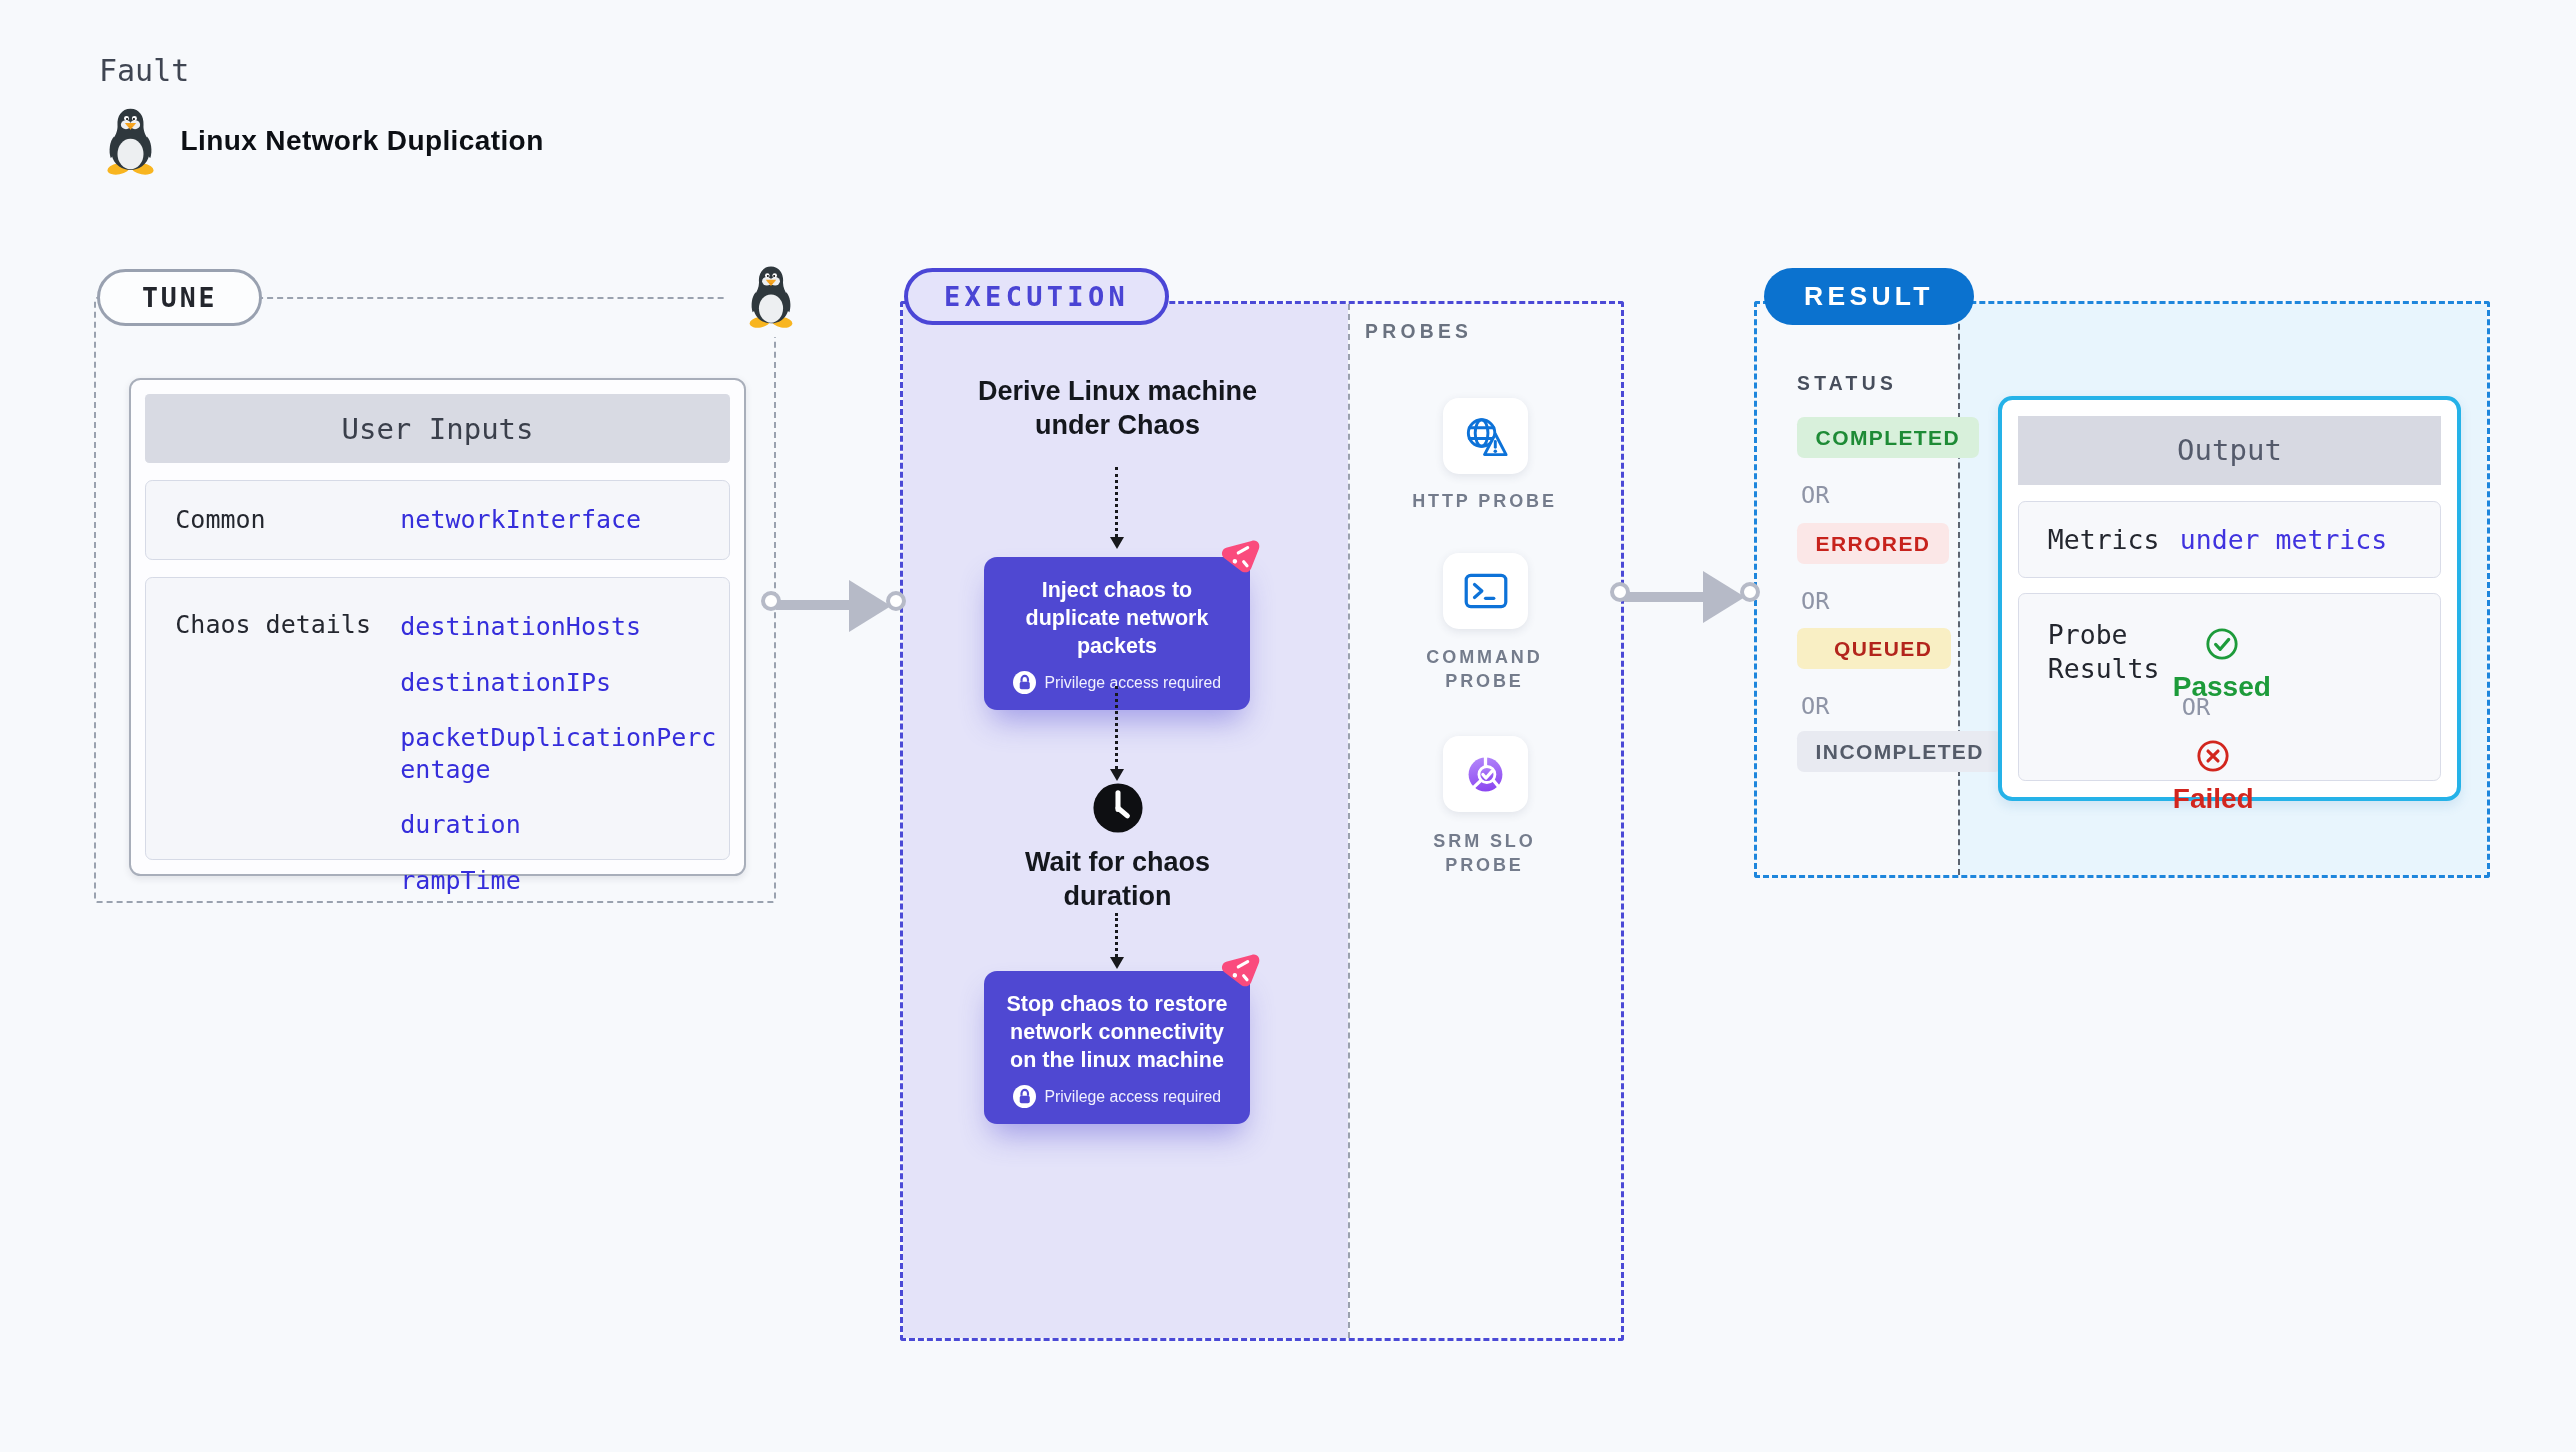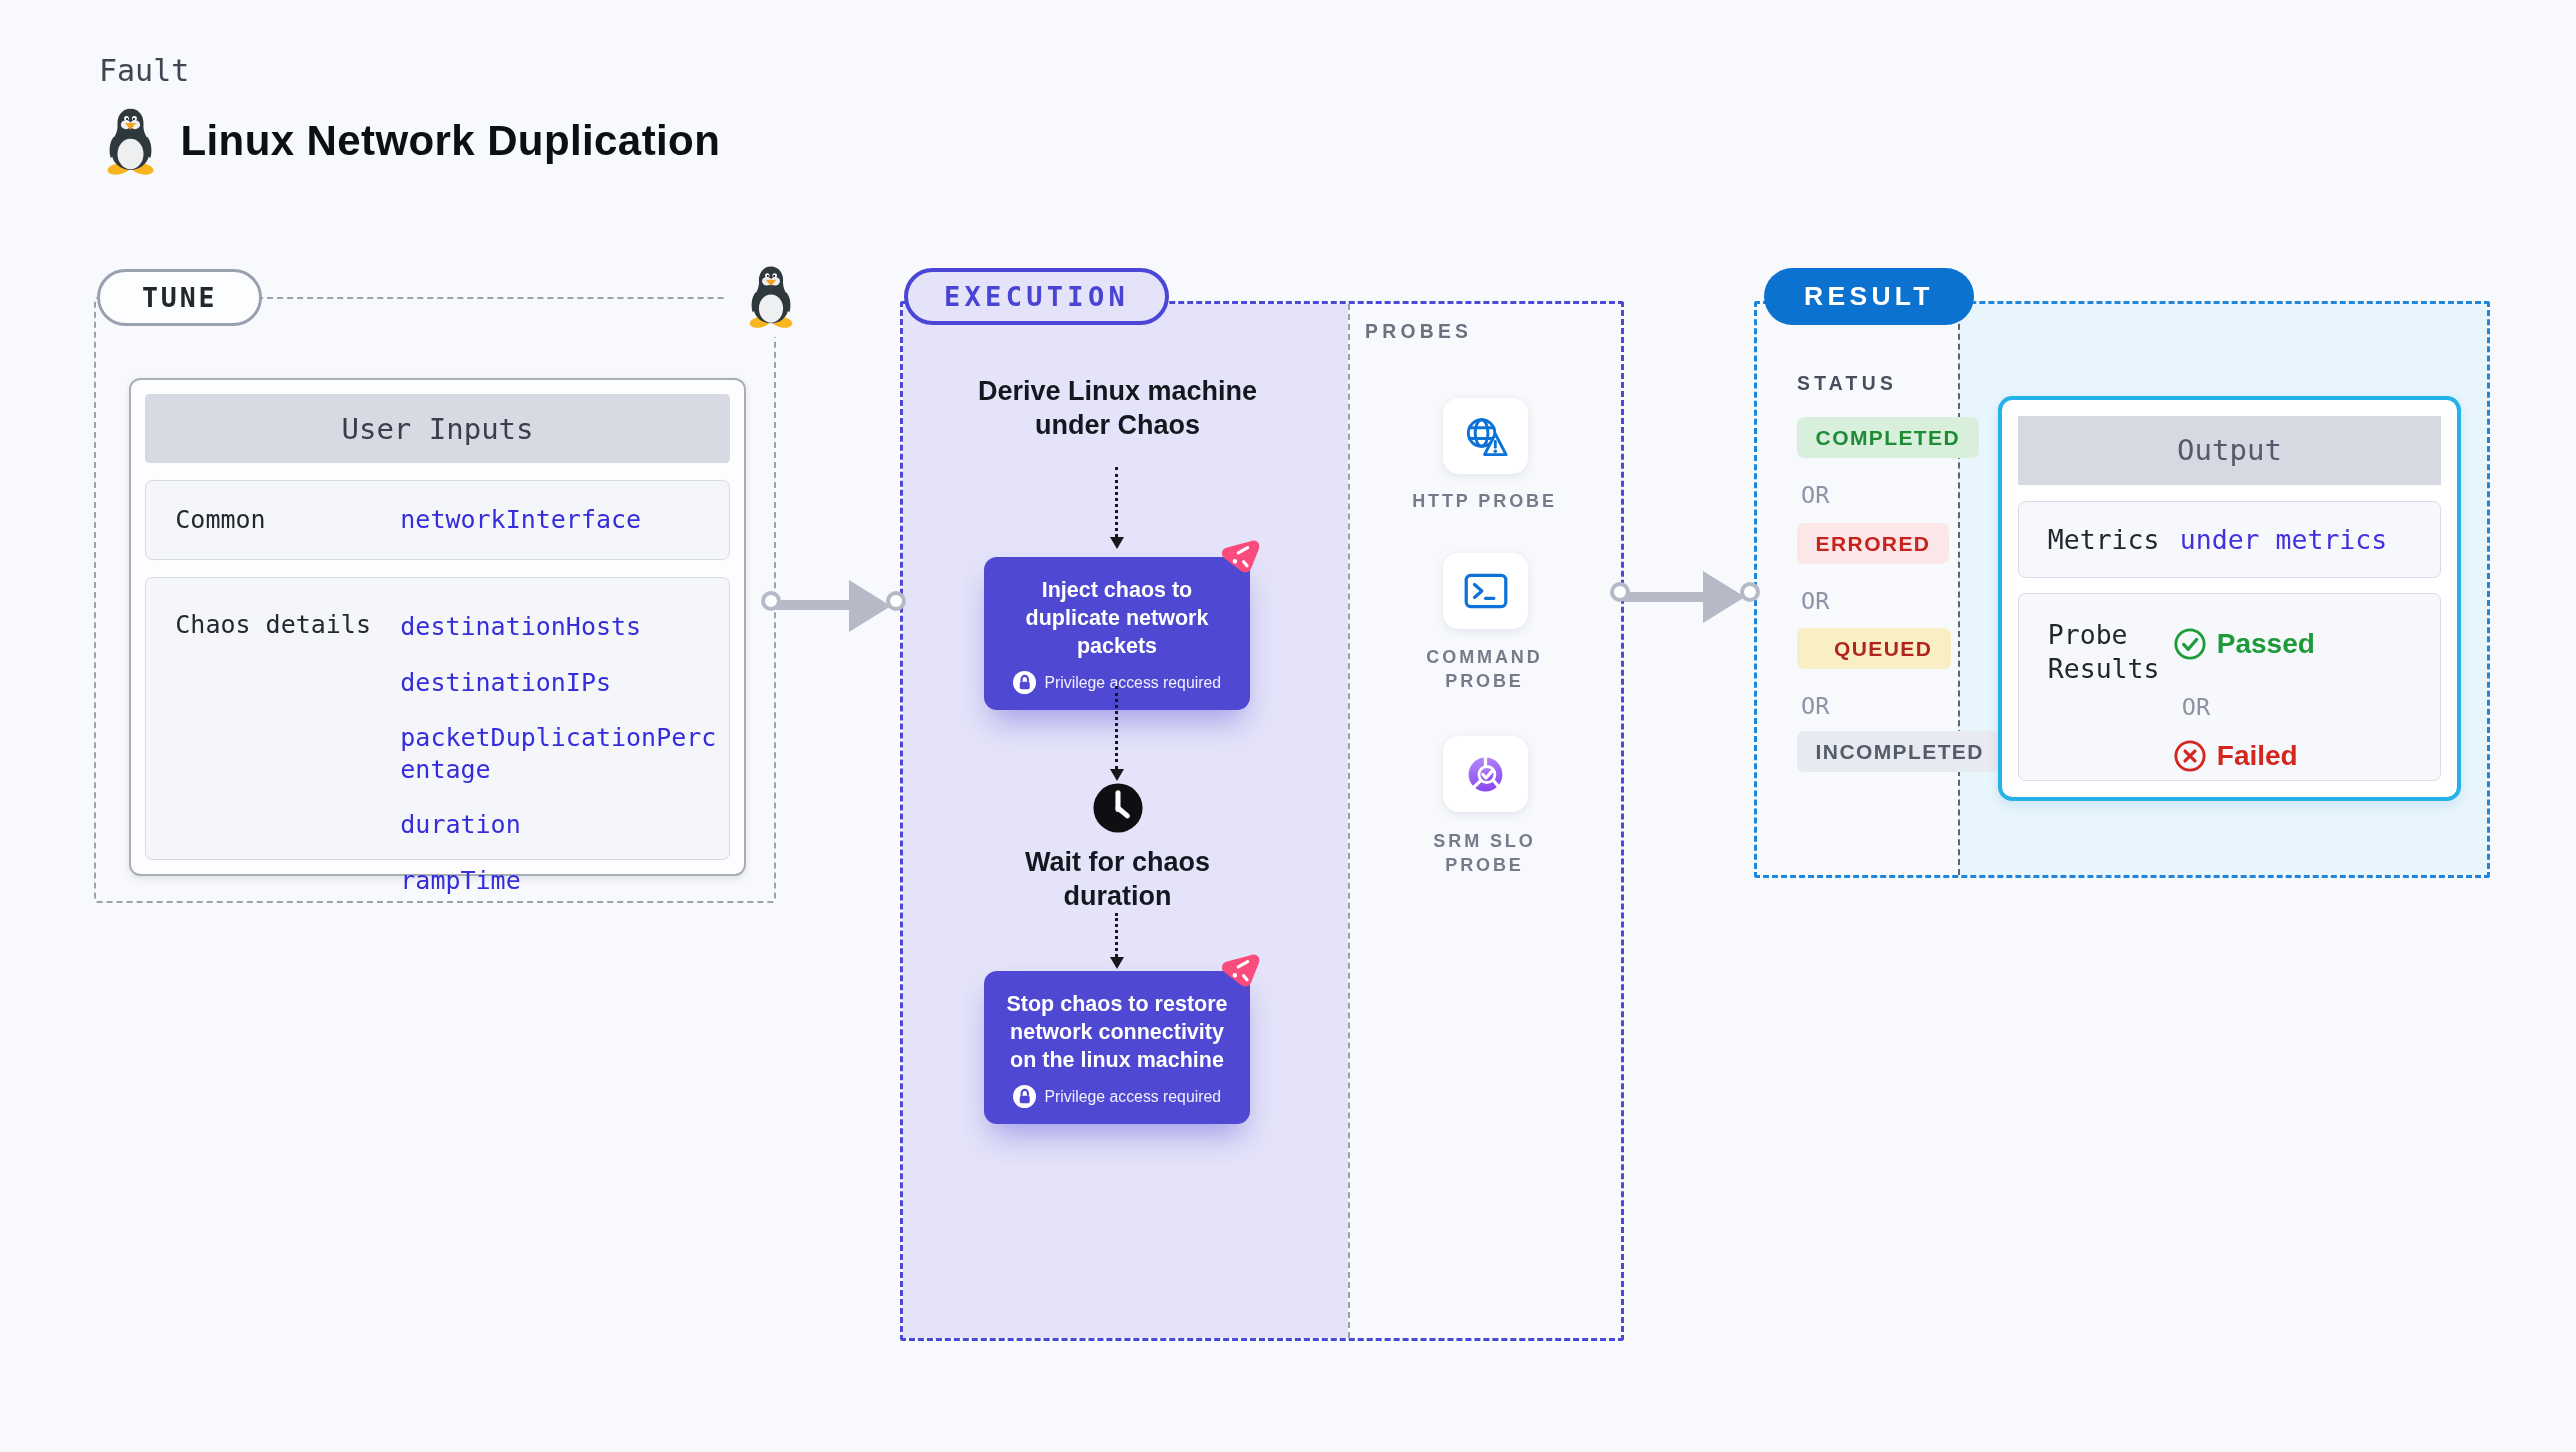--- a/index.html
+++ b/index.html
@@ -5,21 +5,21 @@
   html,body{margin:0;padding:0;background:#f7f9fc;}
   *,*::before,*::after{box-sizing:border-box;}
   .canvas{position:relative;width:2576px;height:1452px;background:#f7f9fc;
           font-family:"Liberation Sans",sans-serif;overflow:hidden;}
   .abs{position:absolute;}
   .mono{font-family:"DejaVu Sans Mono","Liberation Mono",monospace;}
 
   
   .kicker{left:99px;top:53px;font-size:30px;color:#3f4552;}
   .title-row{left:102px;top:106px;display:flex;align-items:center;gap:21.5px;}
-  .title{font-size:42px;font-weight:800;color:#0c0f14;letter-spacing:0.4px;}
+  .title{font-size:28px;font-weight:800;color:#0c0f14;letter-spacing:0.4px;}
 
   
   .tune-box{left:94px;top:297px;width:682px;height:606px;border:2.9px dashed #9aa2af;border-radius:2.9px;}
   .exec-box{left:900px;top:301px;width:724px;height:1040px;border:3.6px dashed #4b4ad6;border-radius:2.9px;}
   .exec-fill{position:absolute;left:0;top:0;bottom:0;width:445px;background:#e4e3f9;}
   .probes-divider{position:absolute;left:445px;top:0;bottom:0;border-left:2.9px dashed #9aa1ae;}
   .result-box{left:1754px;top:301px;width:736px;height:577px;border:3.6px dashed #1e86dc;border-radius:2.9px;}
   .result-fill{position:absolute;left:201px;right:0;top:0;bottom:0;background:#e8f5fd;border-left:2.9px dashed #5d6470;}
 
   
@@ -89,21 +89,21 @@
   .output-card{left:1998px;top:396px;width:463px;height:405px;background:#fff;border:4.3px solid #25b2e8;
                border-radius:14.3px;box-shadow:0 4.3px 11.5px rgba(20,110,170,.12);padding:15.8px;
                display:flex;flex-direction:column;gap:15.8px;z-index:2;}
   .out-header{height:69px;background:#d7d9e2;border-radius:0;display:flex;align-items:center;
               justify-content:center;font-size:29px;color:#545a6b;}
   .out-row{background:#f7f8fb;border:1.4px solid #d9dce8;border-radius:7.2px;position:relative;font-size:26.5px;}
   .metrics-row{height:77px;}
   .probe-results-row{flex:1;}
   .out-label{position:absolute;left:29px;color:#23262e;}
   .metrics-link{position:absolute;left:161px;color:#4033df;}
-  .verdict{display:flex;align-items:center;gap:10px;font-weight:bold;font-size:28px;}
+  .verdict{display:flex;align-items:center;gap:10px;font-weight:bold;font-size:28px;flex-direction:column;}
 </style>
 </head>
 <body>
 
 <div class="canvas">
 
   <svg width="0" height="0" style="position:absolute">
     <defs>
       <symbol id="tux" viewBox="0 0 100 122">
         <ellipse cx="29" cy="111" rx="20" ry="10" fill="#f8b520" transform="rotate(-10 29 111)"></ellipse>

